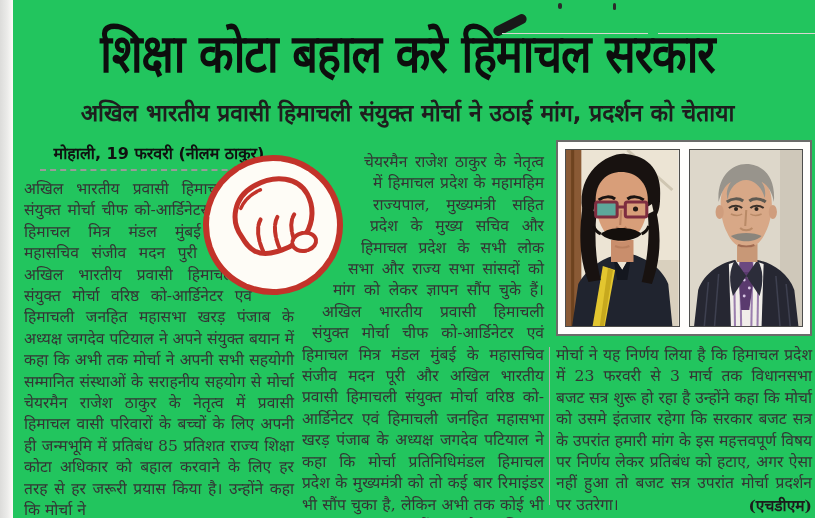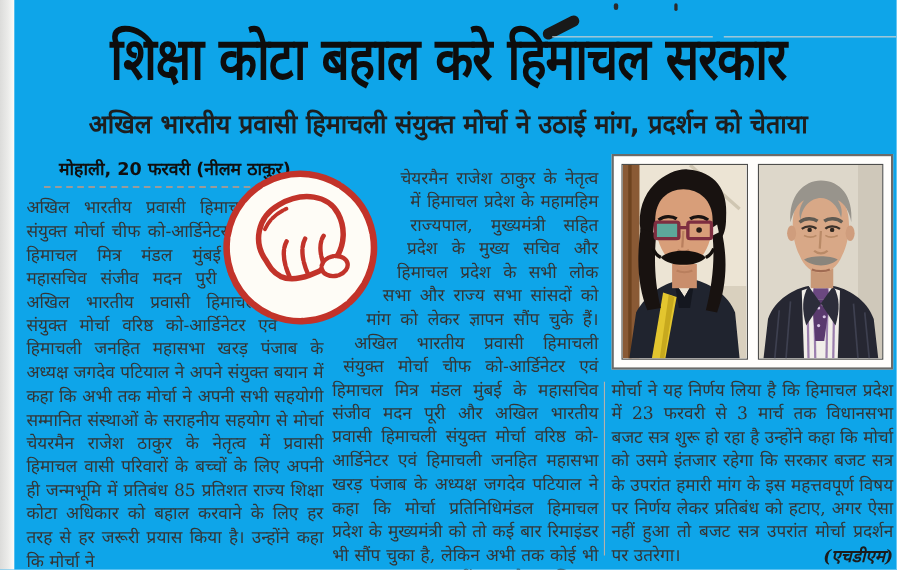--- a/index.html
+++ b/index.html
@@ -1,18 +1,18 @@
 <!DOCTYPE html>
 <html><head>
 <meta charset="utf-8">
 <style>
   html,body{margin:0;padding:0;}
   body{font-family:"DejaVu Sans",sans-serif;}
   .page{
-    position:relative;width:815px;height:518px;background:#0ea5e9;
+    position:relative;width:815px;height:518px;background:#22c55e;
     overflow:hidden;
   }
   .edge-strip{
     position:absolute;left:0;top:0;width:13px;height:518px;
     background:linear-gradient(90deg,#dcdcda 0%,#ebebe9 55%,#fdfcf9 100%);
   }
   .scan-mark{
     position:absolute;left:492px;top:20px;width:36px;height:10px;
     background:#191919;border-radius:6px;transform:rotate(-27deg);
   }
@@ -55,42 +55,42 @@
     position:absolute;left:198px;top:150px;width:150px;height:150px;
     pointer-events:none;
   }
   .photo-box{
     box-sizing:border-box;width:256px;height:196px;border:2px solid #6b6b69;
     background:#fffefc;padding:7px;display:flex;gap:9px;
   }
   .photo-frame{flex:1;border:1px solid #4e4e4c;overflow:hidden;background:#eee;}
   .photo-frame svg{display:block;width:100%;height:100%;}
   .col3-text{display:block;margin-top:9px;}
-  .credit{float:right;font-weight:bold;font-style:italic;color:#1c1c1c;}
+  .credit{float:right;font-weight:bold;color:#1c1c1c;}
   .col-divider{
     position:absolute;left:549px;top:347px;width:1px;height:158px;background:#b3b1ad;
   }
 </style>
 </head>
 <body>
 
 <div class="page">
 
   <div class="edge-strip"></div>
   <div class="scan-mark"></div>
   <div class="scan-dot dot1"></div>
   <div class="scan-dot dot2"></div>
   <div class="faint-rule fr-a"></div>
   <div class="faint-rule fr-b"></div>
 
   <div class="headline">शिक्षा कोटा बहाल करे हिमाचल सरकार</div>
   <div class="subheadline">अखिल भारतीय प्रवासी हिमाचली संयुक्त मोर्चा ने उठाई मांग, प्रदर्शन को चेताया</div>
 
   <div class="col col1">
-    <div class="dateline">मोहाली, 20 फरवरी (नीलम ठाकुर)</div>
+    <div class="dateline">मोहाली, 19 फरवरी (नीलम ठाकुर)</div>
     <div class="date-rule"></div>
     <div class="flow">
       <i class="sp spr" style="width:58px"></i>
       <i class="sp spr" style="width:62px"></i>
       <i class="sp spr" style="width:63px"></i>
       <i class="sp spr" style="width:62px"></i>
       <i class="sp spr" style="width:56px"></i>
       <i class="sp spr" style="width:42px"></i>
       <span>अखिल भारतीय प्रवासी हिमाचली संयुक्त मोर्चा चीफ को-आर्डिनेटर एवं हिमाचल मित्र मंडल मुंबई के महासचिव संजीव मदन पुरी और अखिल भारतीय प्रवासी हिमाचली संयुक्त मोर्चा वरिष्ठ को-आर्डिनेटर एवं हिमाचली जनहित महासभा खरड़ पंजाब के अध्यक्ष जगदेव पटियाल ने अपने संयुक्त बयान में कहा कि अभी तक मोर्चा ने अपनी सभी सहयोगी सम्मानित संस्थाओं के सराहनीय सहयोग से मोर्चा चेयरमैन राजेश ठाकुर के नेतृत्व में प्रवासी हिमाचल वासी परिवारों के बच्चों के लिए अपनी ही जन्मभूमि में प्रतिबंध 85 प्रतिशत राज्य शिक्षा कोटा अधिकार को बहाल करवाने के लिए हर तरह से हर जरूरी प्रयास किया है। उन्होंने कहा कि मोर्चा ने</span>
     </div>

